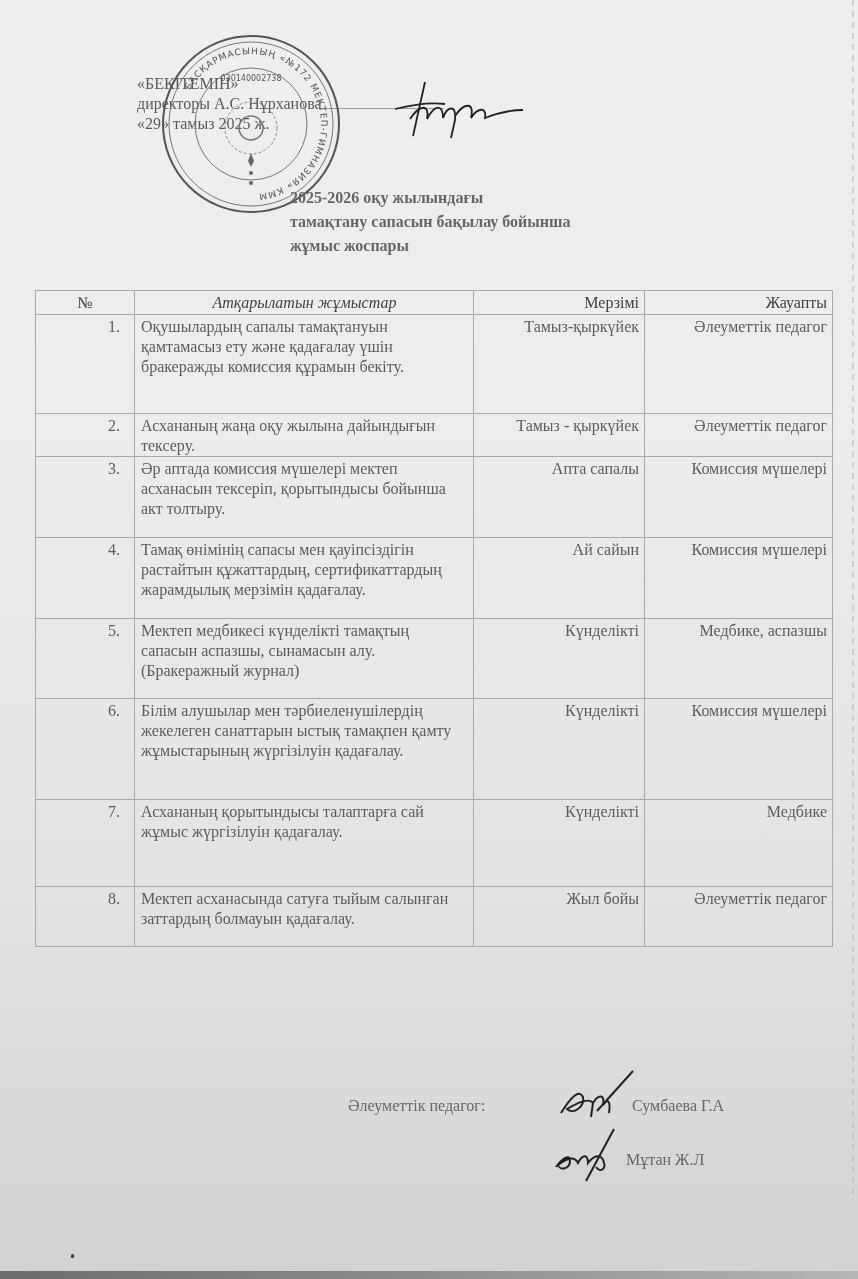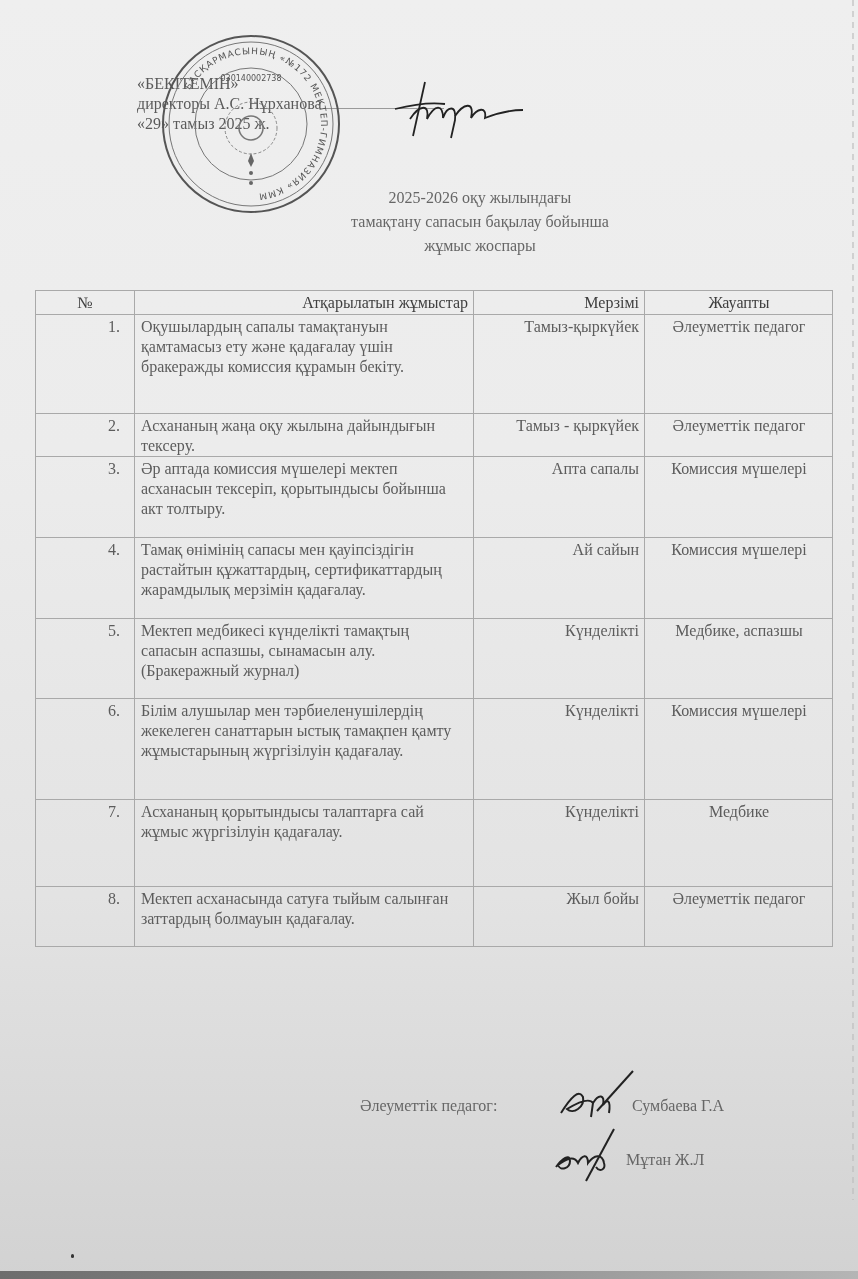--- a/index.html
+++ b/index.html
@@ -34,49 +34,49 @@
     }
     .stamp {
       position: absolute; left: 160px; top: 33px; width: 182px; height: 182px;
       pointer-events: none;
     }
     .director-sign {
       position: absolute; left: 385px; top: 74px; width: 140px; height: 70px;
     }
     .title {
       position: absolute; left: 290px; width: 380px; top: 186px;
-      text-align: center; font-size: 16px; line-height: 24px; color: #666;
+      font-size: 16px; line-height: 24px; color: #666; font-weight: bold;
     }
     table.plan {
       position: absolute; left: 35px; top: 290px; width: 794px;
       border-collapse: collapse; table-layout: fixed;
       font-size: 16px; line-height: 20px; color: #5c5c5c;
     }
     table.plan td, table.plan th {
       border: 1px solid #a9a9a9; vertical-align: top; padding: 2px 5px 0 6px;
     }
     table.plan th { font-weight: normal; color: #3f3f3f; height: 21px; }
     .c-num { width: 86px; text-align: right; padding-right: 14px !important; }
     .c-work { width: 327px; text-align: left; }
     .c-date { width: 159px; text-align: right; }
-    .c-resp { width: 176px; text-align: center; }
+    .c-resp { width: 176px; text-align: right; }
     th.c-num { text-align: center; padding-right: 6px !important; }
-    th.c-work { text-align: right; }
+    th.c-work { text-align: center; font-style: italic; }
     .r1 td { height: 96px; }
     .r2 td { height: 38px; }
     .r3 td { height: 78px; }
     .r4 td { height: 78px; }
     .r5 td { height: 77px; }
     .r6 td { height: 98px; }
     .r7 td { height: 84px; }
     .r8 td { height: 57px; }
     .signatures {
       position: absolute; left: 348px; top: 1097px; width: 450px; font-size: 16px; color: #666;
     }
-    .sig-row1 { position: absolute; left: 12px; top: 0; white-space: nowrap; }
+    .sig-row1 { position: absolute; left: 0; top: 0; white-space: nowrap; }
     .sig-name1 { position: absolute; left: 284px; top: 0; white-space: nowrap; }
     .sig-name2 { position: absolute; left: 278px; top: 54px; white-space: nowrap; }
     .sig1 { position: absolute; left: 205px; top: -30px; width: 90px; height: 60px; }
     .sig2 { position: absolute; left: 200px; top: 26px; width: 90px; height: 60px; }
     .dot { position: absolute; left: 71px; top: 1254px; width: 3px; height: 4px; background: #333; border-radius: 2px; }
   </style>
 </head>
 <body>
 
 <div class="page">

